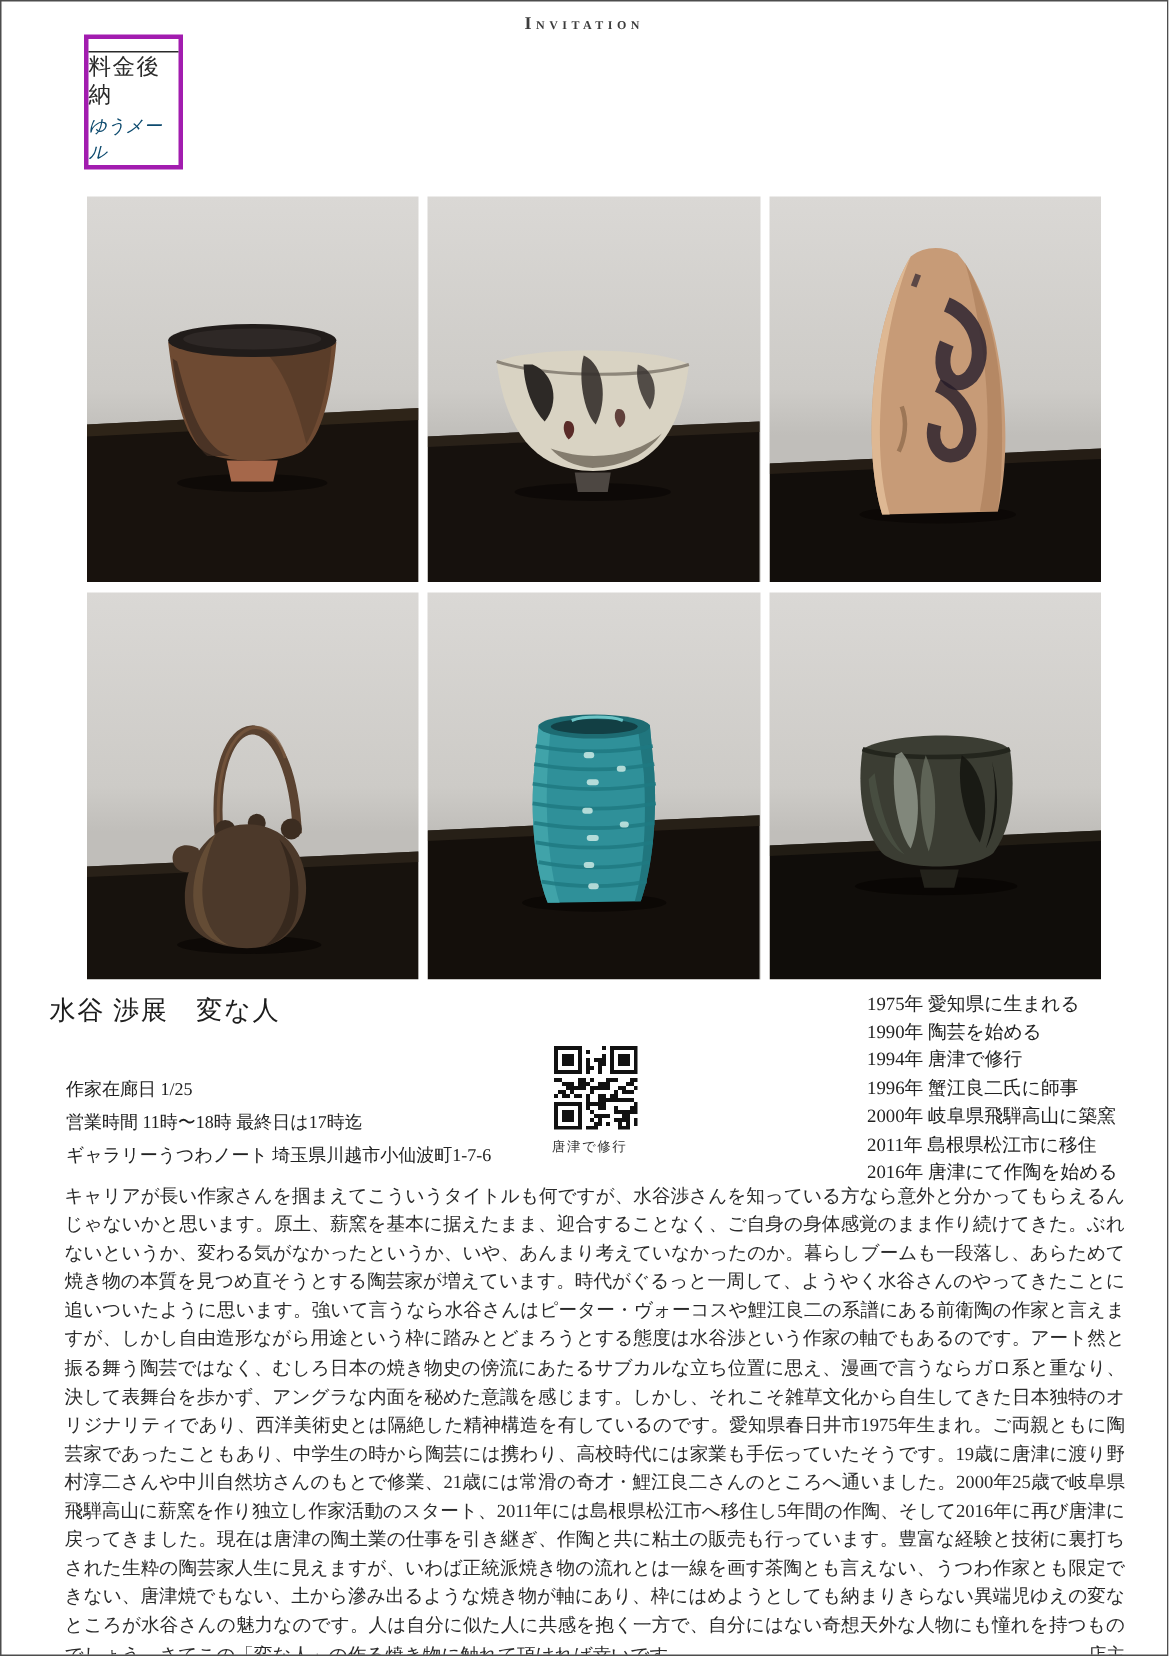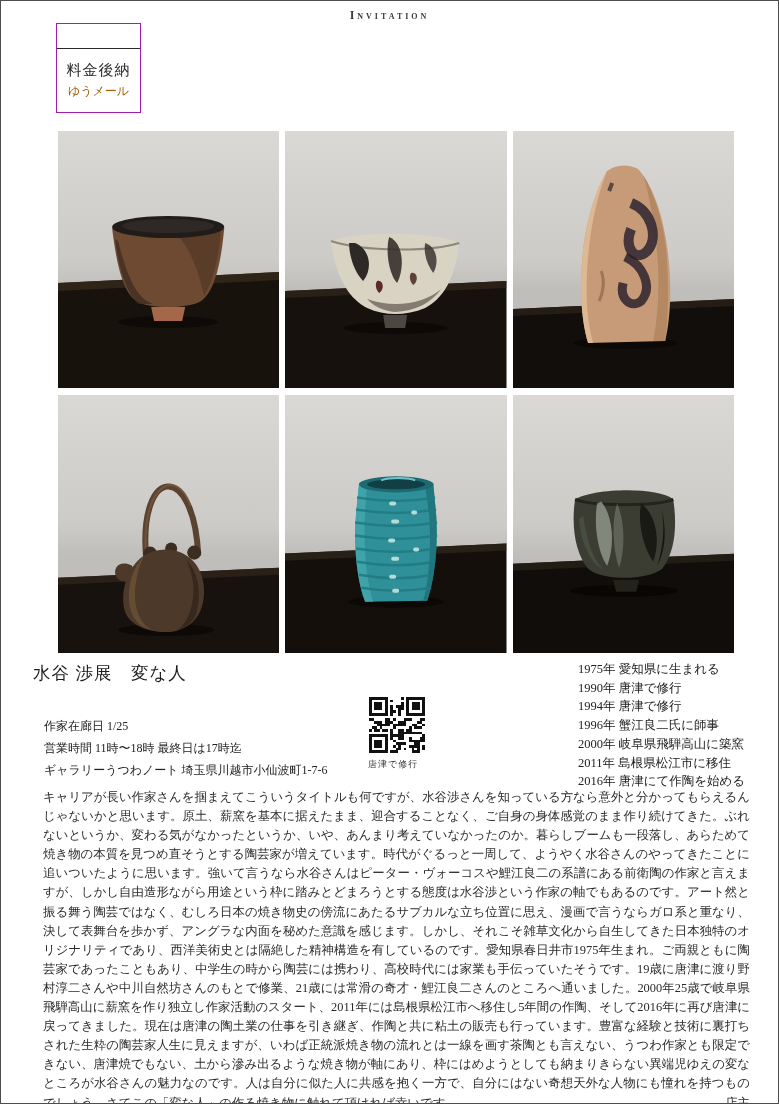--- a/index.html
+++ b/index.html
@@ -16,28 +16,28 @@
   .invitation{
     position:absolute;top:7px;left:0;width:100%;
     text-align:center;
     font-size:12px;letter-spacing:3px;
     color:#3c3c3c;
     font-variant:small-caps;
     font-weight:bold;
   }
   
   .stamp{
-    position:absolute;left:55px;top:22px;width:85px;height:90px;
-    border:1px solid #a21caf;box-sizing:border-box;
+    position:absolute;left:55px;top:22px;width:66px;height:90px;
+    border:3px solid #a21caf;box-sizing:border-box;
     display:flex;flex-direction:column;
   }
   .stamp-top{height:24px;border-bottom:1px solid #2a2a2a;}
   .stamp-bottom{flex:1;display:flex;flex-direction:column;justify-content:center;align-items:center;gap:3px;}
   .stamp-l1{font-size:15px;color:#2a2a2a;letter-spacing:1px;}
-  .stamp-l2{font-size:12px;color:#a16207;}
+  .stamp-l2{font-size:12px;color:#0c4a6e;font-style:italic;}
   
   .grid{
     position:absolute;left:57px;top:130px;width:676px;
     display:grid;grid-template-columns:repeat(3,1fr);
     grid-template-rows:257px 258px;gap:7px 6px;
   }
   .photo{
     position:relative;overflow:hidden;
     background:linear-gradient(180deg,#dad8d5 0%,#cdcbc7 50%,#c0beba 62%);
   }
@@ -345,21 +345,21 @@
         <rect x="16" y="2" width="3" height="3" fill="#111"></rect>
         <rect x="0" y="14" width="7" height="7" fill="#111"></rect>
         <rect x="1" y="15" width="5" height="5" fill="#fff"></rect>
         <rect x="2" y="16" width="3" height="3" fill="#111"></rect>
       </svg>
   </div>
   <div class="qr-caption">唐津で修行</div>
 
   <div class="chrono">
     <div>1975年 愛知県に生まれる</div>
-    <div>1990年 唐津で修行</div>
+    <div>1990年 陶芸を始める</div>
     <div>1994年 唐津で修行</div>
     <div>1996年 蟹江良二氏に師事</div>
     <div>2000年 岐阜県飛騨高山に築窯</div>
     <div>2011年 島根県松江市に移住</div>
     <div>2016年 唐津にて作陶を始める</div>
   </div>
 
   <div class="body-text">
     <span>キャリアが長い作家さんを掴まえてこういうタイトルも何ですが、水谷渉さんを知っている方なら意外と分かってもらえるんじゃないかと思います。原土、薪窯を基本に据えたまま、迎合することなく、ご自身の身体感覚のまま作り続けてきた。ぶれないというか、変わる気がなかったというか、いや、あんまり考えていなかったのか。暮らしブームも一段落し、あらためて焼き物の本質を見つめ直そうとする陶芸家が増えています。時代がぐるっと一周して、ようやく水谷さんのやってきたことに追いついたように思います。強いて言うなら水谷さんはピーター・ヴォーコスや鯉江良二の系譜にある前衛陶の作家と言えますが、しかし自由造形ながら用途という枠に踏みとどまろうとする態度は水谷渉という作家の軸でもあるのです。アート然と振る舞う陶芸ではなく、むしろ日本の焼き物史の傍流にあたるサブカルな立ち位置に思え、漫画で言うならガロ系と重なり、決して表舞台を歩かず、アングラな内面を秘めた意識を感じます。しかし、それこそ雑草文化から自生してきた日本独特のオリジナリティであり、西洋美術史とは隔絶した精神構造を有しているのです。愛知県春日井市1975年生まれ。ご両親ともに陶芸家であったこともあり、中学生の時から陶芸には携わり、高校時代には家業も手伝っていたそうです。19歳に唐津に渡り野村淳二さんや中川自然坊さんのもとで修業、21歳には常滑の奇才・鯉江良二さんのところへ通いました。2000年25歳で岐阜県飛騨高山に薪窯を作り独立し作家活動のスタート、2011年には島根県松江市へ移住し5年間の作陶、そして2016年に再び唐津に戻ってきました。現在は唐津の陶土業の仕事を引き継ぎ、作陶と共に粘土の販売も行っています。豊富な経験と技術に裏打ちされた生粋の陶芸家人生に見えますが、いわば正統派焼き物の流れとは一線を画す茶陶とも言えない、うつわ作家とも限定できない、唐津焼でもない、土から滲み出るような焼き物が軸にあり、枠にはめようとしても納まりきらない異端児ゆえの変なところが水谷さんの魅力なのです。人は自分に似た人に共感を抱く一方で、自分にはない奇想天外な人物にも憧れを持つものでしょう。さてこの「変な人」の作る焼き物に触れて頂ければ幸いです。</span>
     <span class="signature">店主</span>

